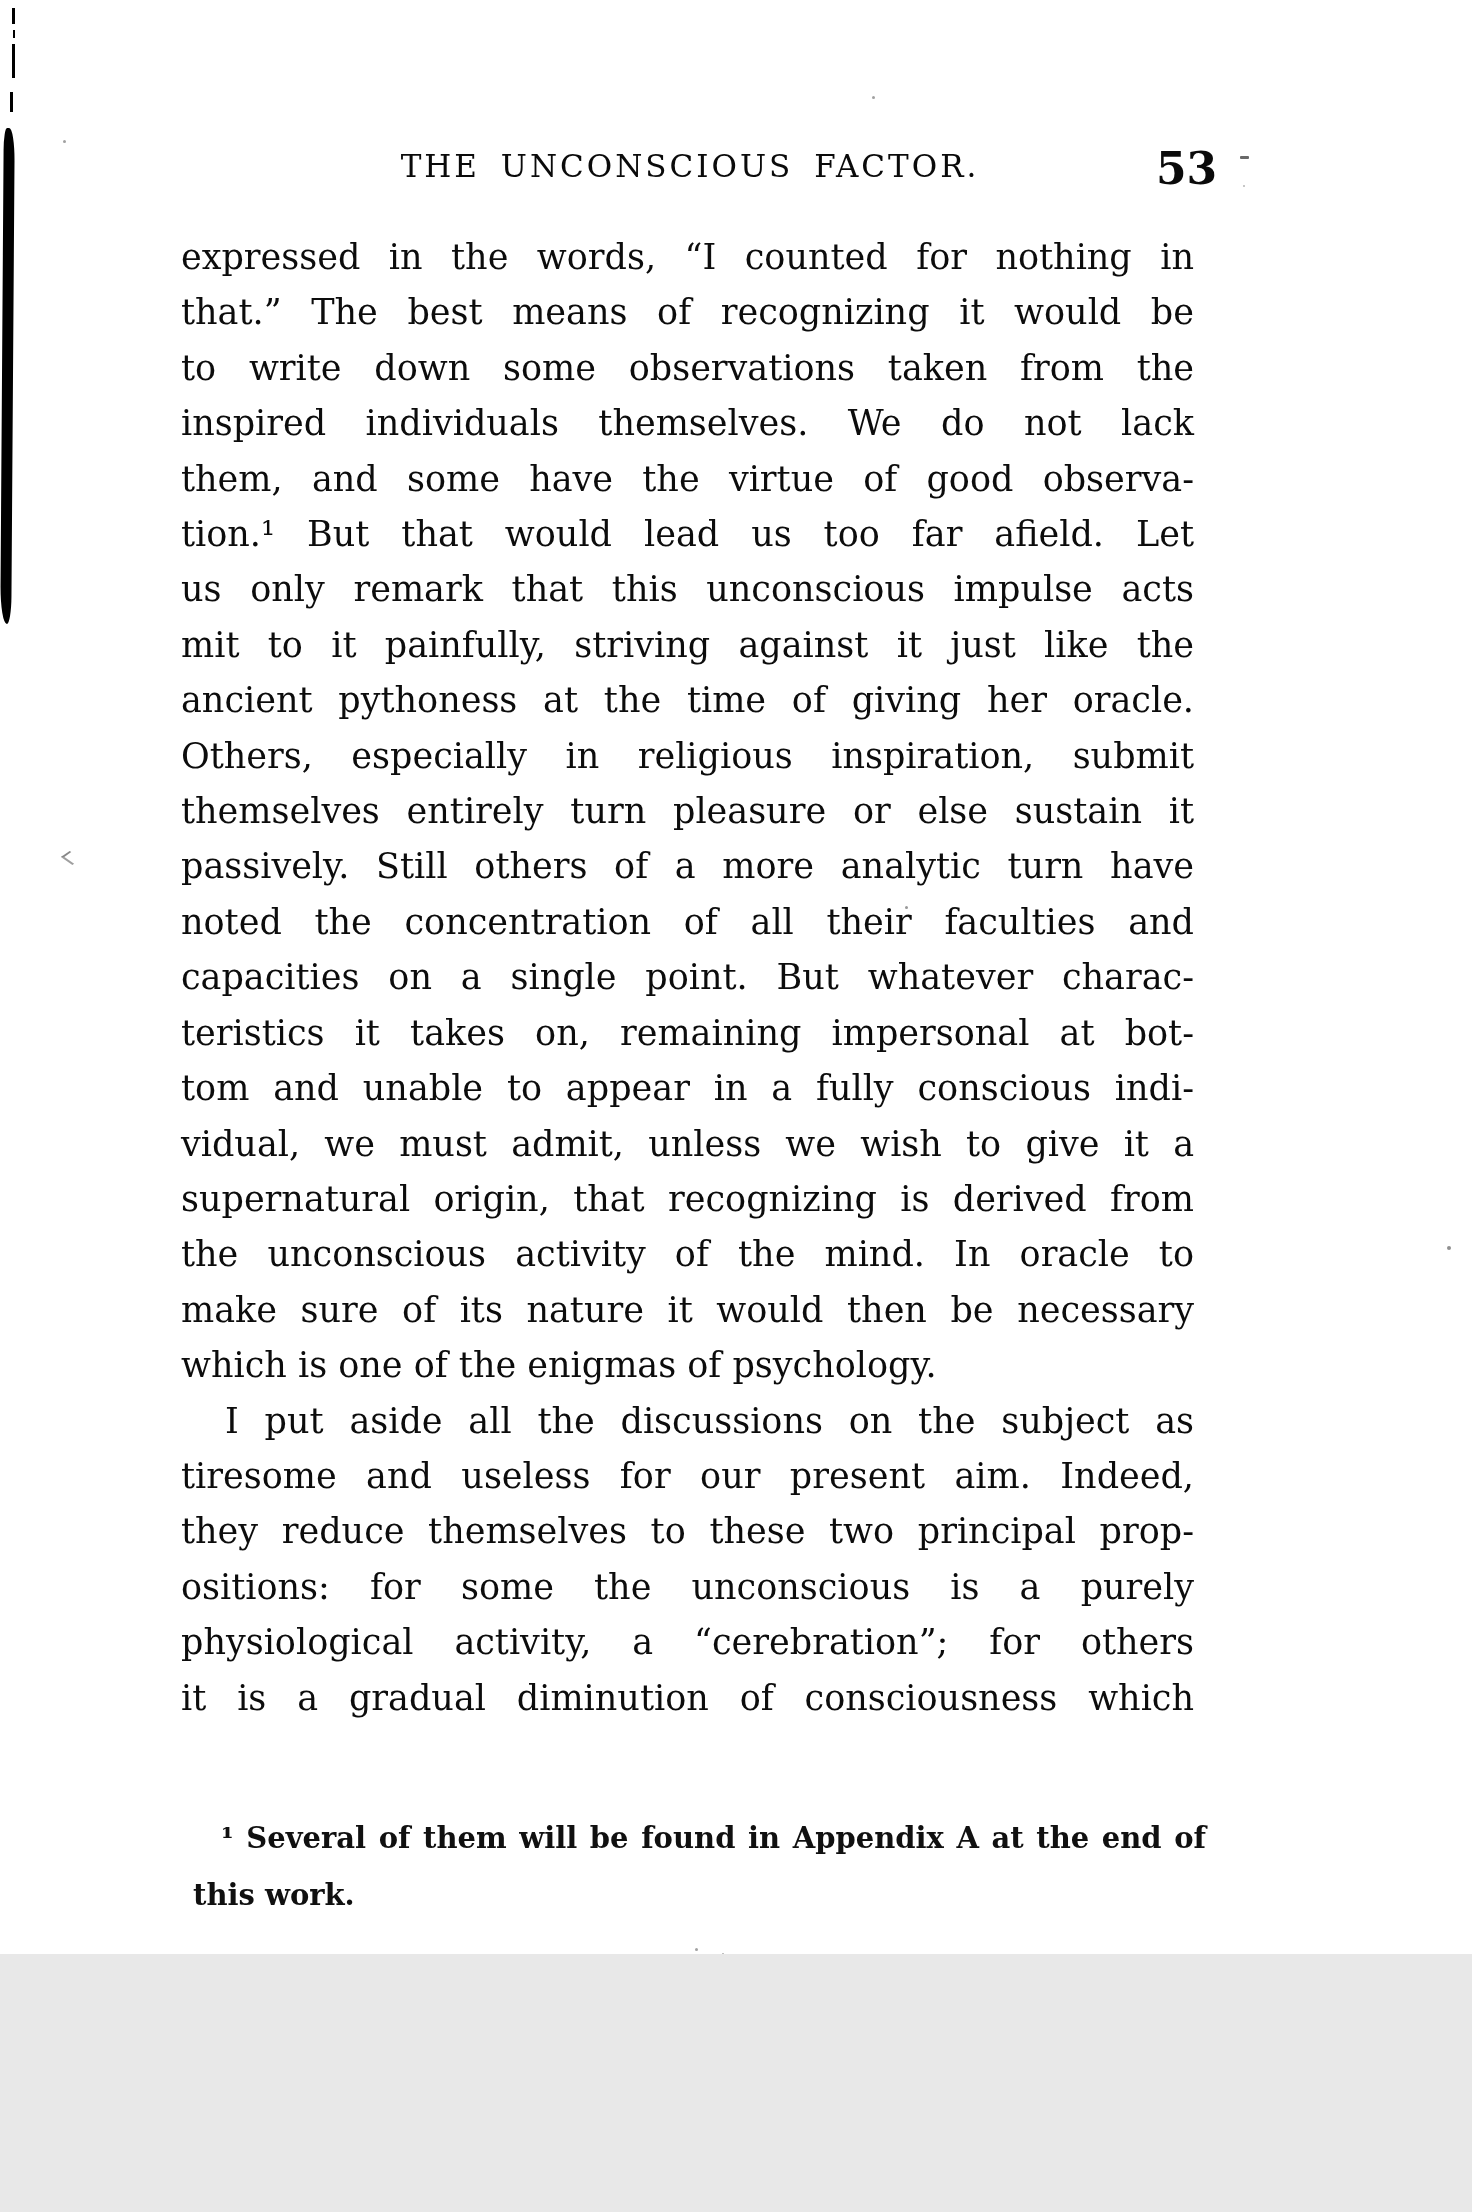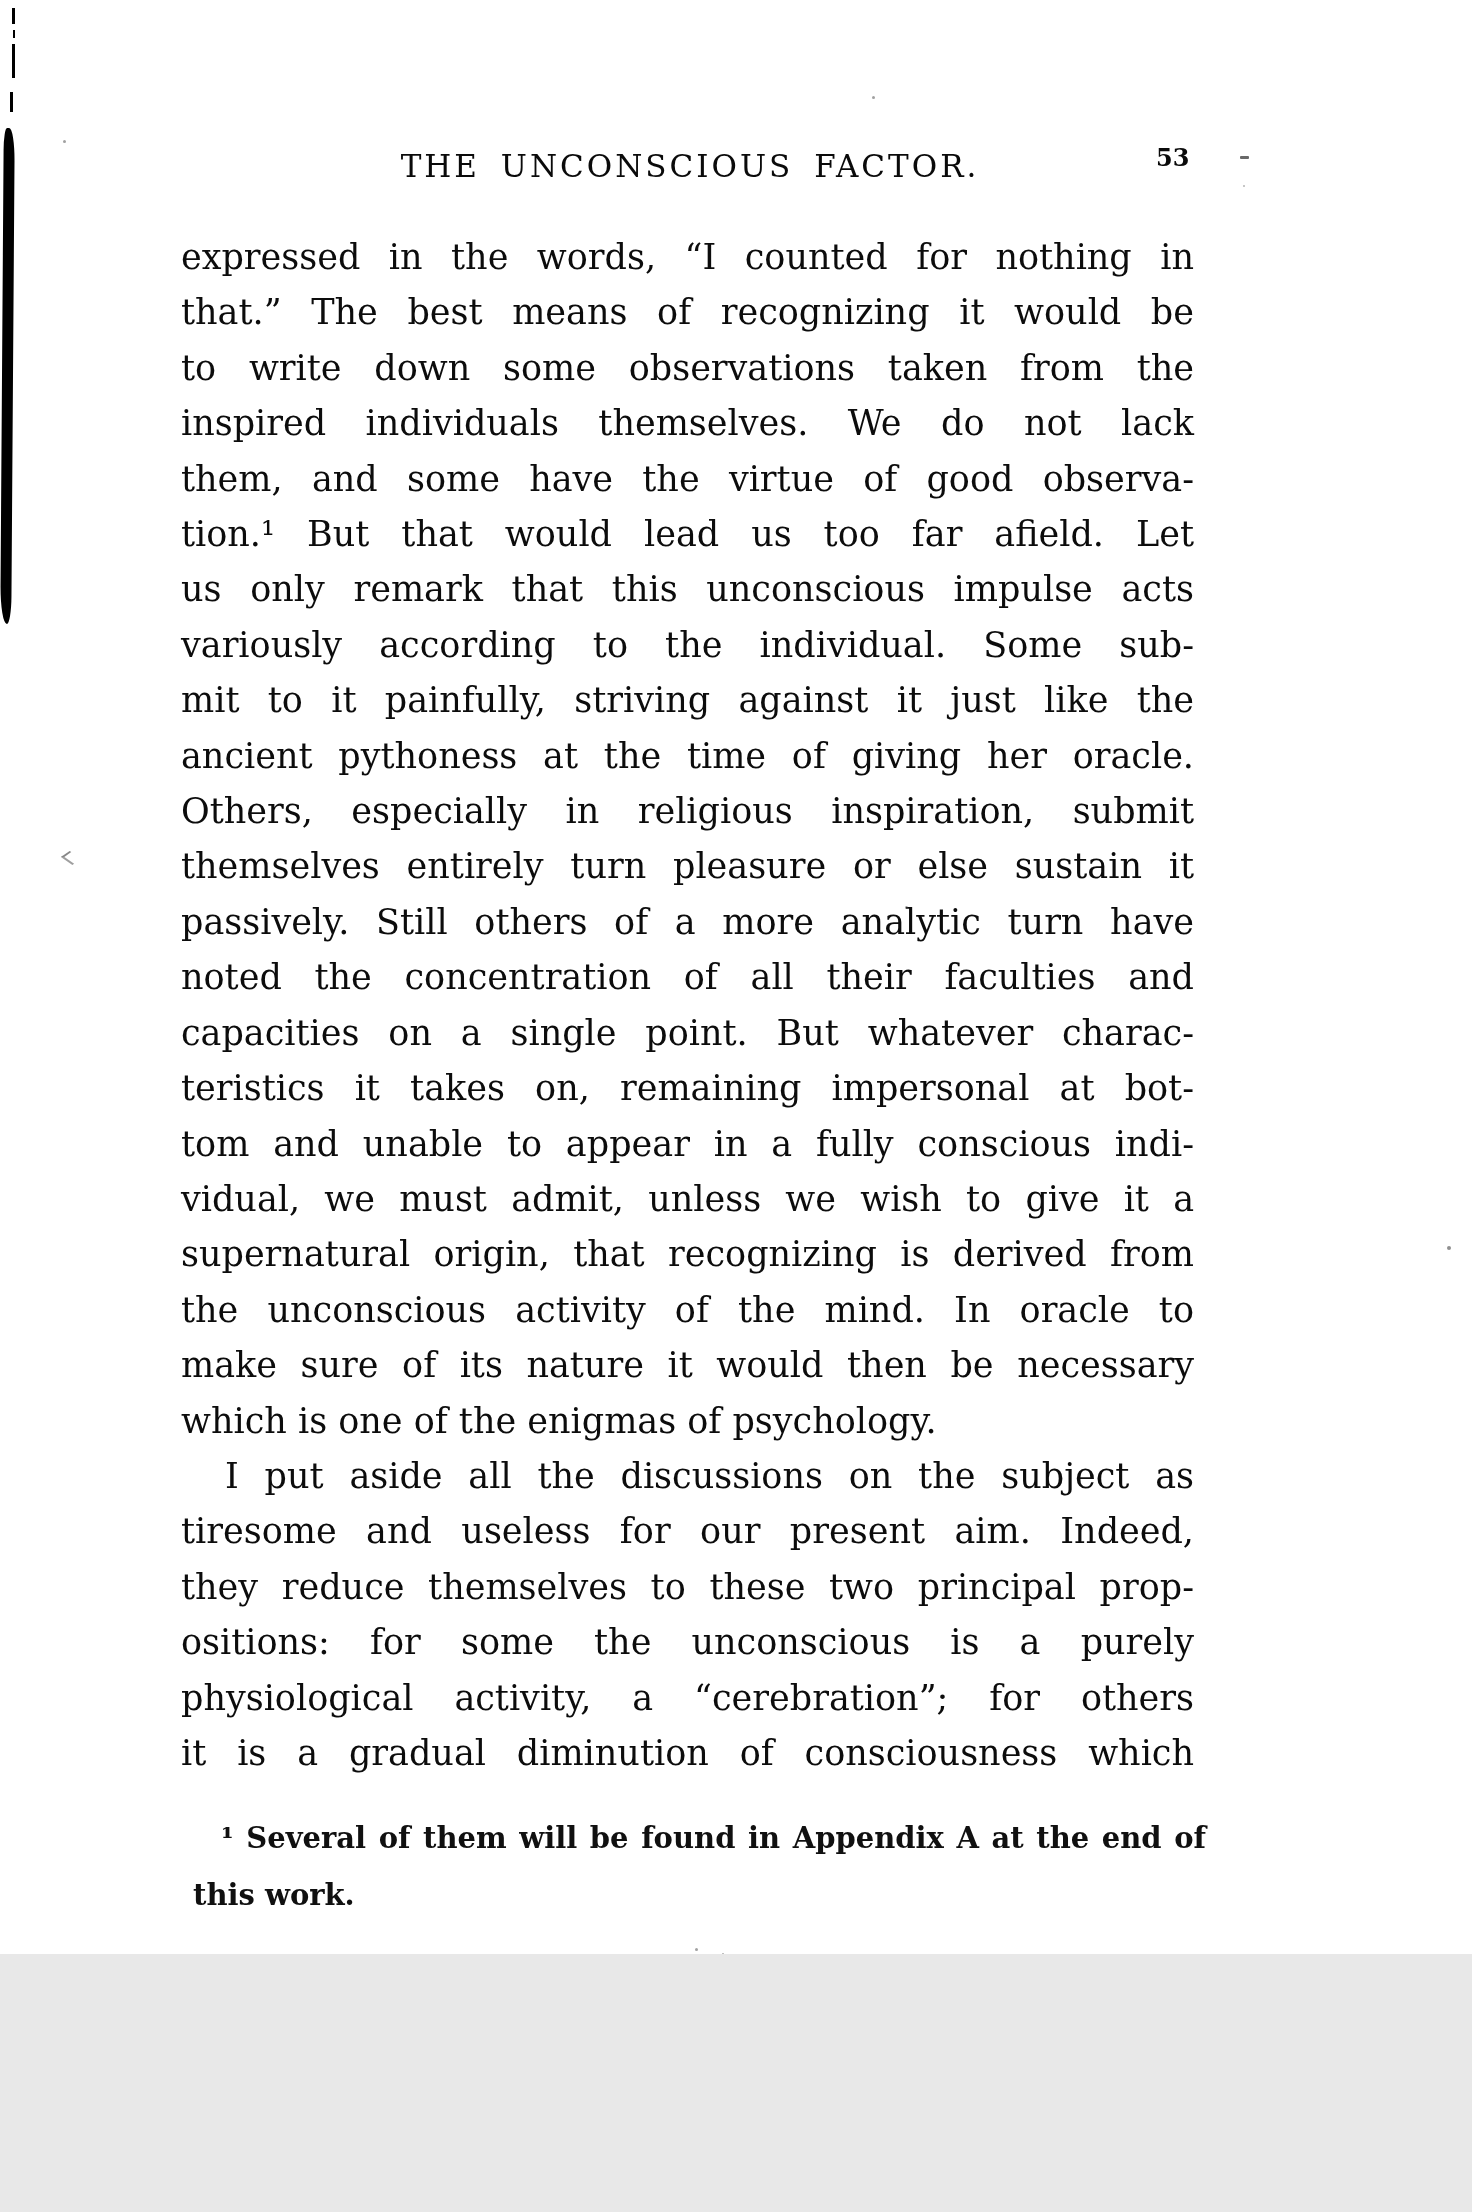--- a/index.html
+++ b/index.html
@@ -23,21 +23,21 @@
     font-size: 31px;
     letter-spacing: 3px;
     word-spacing: 8px;
     white-space: nowrap;
     color: #0a0a0a;
   }
   .page-number {
     position: absolute;
     top: 143px;
     left: 1156px;
-    font-size: 24px;
+    font-size: 44px;
     font-weight: bold;
     color: #0a0a0a;
   }
 
   
   .body-text {
     position: absolute;
     top: 230px;
     left: 181px;
     width: 1013px;
@@ -115,21 +115,20 @@
   <div class="page-number">53</div>
 
   <main class="body-text">
     <div class="line">expressed in the words, “I counted for nothing in</div>
     <div class="line">that.” The best means of recognizing it would be</div>
     <div class="line">to write down some observations taken from the</div>
     <div class="line">inspired individuals themselves. We do not lack</div>
     <div class="line">them, and some have the virtue of good observa-</div>
     <div class="line">tion.¹ But that would lead us too far afield. Let</div>
     <div class="line">us only remark that this unconscious impulse acts</div>
-    <div class="line">variously according to the individual. Some sub-</div>
     <div class="line">mit to it painfully, striving against it just like the</div>
     <div class="line">ancient pythoness at the time of giving her oracle.</div>
     <div class="line">Others, especially in religious inspiration, submit</div>
     <div class="line">themselves entirely turn pleasure or else sustain it</div>
     <div class="line">passively. Still others of a more analytic turn have</div>
     <div class="line">noted the concentration of all their faculties and</div>
     <div class="line">capacities on a single point. But whatever charac-</div>
     <div class="line">teristics it takes on, remaining impersonal at bot-</div>
     <div class="line">tom and unable to appear in a fully conscious indi-</div>
     <div class="line">vidual, we must admit, unless we wish to give it a</div>

